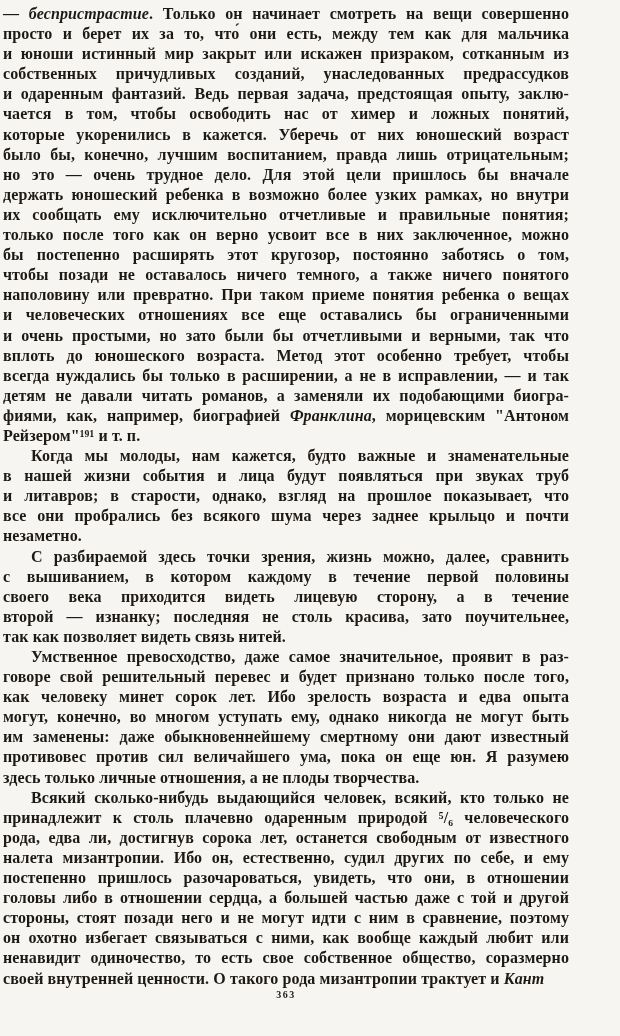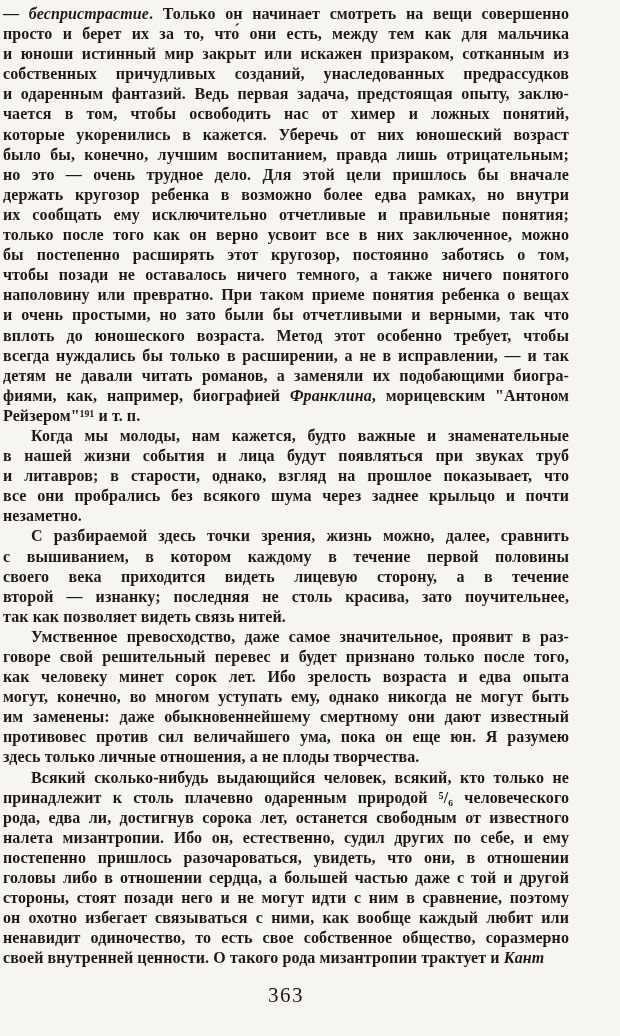--- a/index.html
+++ b/index.html
@@ -21,49 +21,49 @@
     font-size: 16px;
     line-height: 20.1px;
     text-align: justify;
     text-align-last: justify;
     letter-spacing: 0.1px;
   }
   .line.para-end { text-align-last: left; }
   .line.indent { text-indent: 28px; }
   .line i { font-style: italic; }
   .page-number {
-    margin-top: 14px;
     text-align: center;
-    font-size: 21px;
+    font-size: 10px;
     letter-spacing: 1.5px;
-    font-weight: 400;
+    font-weight: 700;
     color: #1d1915;
   }
 </style>
 </head>
 <body>
 
 <div class="page">
   <div class="text-block" id="text-block">
       <div class="paragraph">
         <div class="line">— <i>беспристрастие</i>. Только он начинает смотреть на вещи совершенно</div>
         <div class="line">просто и берет их за то, что́ они есть, между тем как для мальчика</div>
         <div class="line">и юноши истинный мир закрыт или искажен призраком, сотканным из</div>
         <div class="line">собственных причудливых созданий, унаследованных предрассудков</div>
         <div class="line">и одаренным фантазий. Ведь первая задача, предстоящая опыту, заклю-</div>
         <div class="line">чается в том, чтобы освободить нас от химер и ложных понятий,</div>
         <div class="line">которые укоренились в кажется. Уберечь от них юношеский возраст</div>
         <div class="line">было бы, конечно, лучшим воспитанием, правда лишь отрицательным;</div>
         <div class="line">но это — очень трудное дело. Для этой цели пришлось бы вначале</div>
-        <div class="line">держать кругозор ребенка в возможно более едва рамках, но внутри</div>
+        <div class="line">держать юношеский ребенка в возможно более узких рамках, но внутри</div>
         <div class="line">их сообщать ему исключительно отчетливые и правильные понятия;</div>
         <div class="line">только после того как он верно усвоит все в них заключенное, можно</div>
         <div class="line">бы постепенно расширять этот кругозор, постоянно заботясь о том,</div>
         <div class="line">чтобы позади не оставалось ничего темного, а также ничего понятого</div>
         <div class="line">наполовину или превратно. При таком приеме понятия ребенка о вещах</div>
+        <div class="line">и человеческих отношениях все еще оставались бы ограниченными</div>
         <div class="line">и очень простыми, но зато были бы отчетливыми и верными, так что</div>
         <div class="line">вплоть до юношеского возраста. Метод этот особенно требует, чтобы</div>
         <div class="line">всегда нуждались бы только в расширении, а не в исправлении, — и так</div>
         <div class="line">детям не давали читать романов, а заменяли их подобающими биогра-</div>
         <div class="line">фиями, как, например, биографией <i>Франклина</i>, морицевским "Антоном</div>
         <div class="line para-end">Рейзером"¹⁹¹ и т. п.</div>
       </div>
       <div class="paragraph">
         <div class="line indent">Когда мы молоды, нам кажется, будто важные и знаменательные</div>
         <div class="line">в нашей жизни события и лица будут появляться при звуках труб</div>

